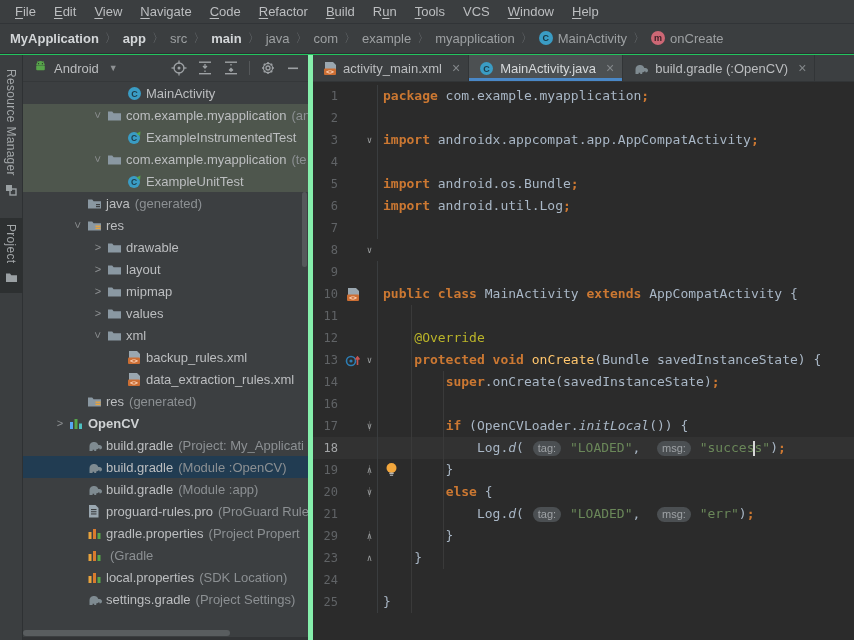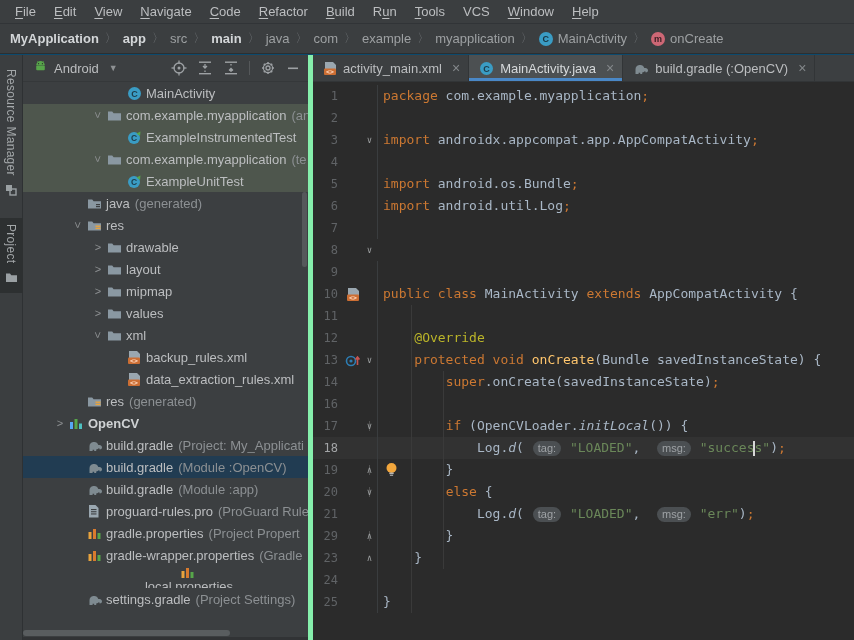--- a/index.html
+++ b/index.html
@@ -1,29 +1,29 @@
 <!DOCTYPE html>
 <html><head>
 <meta charset="utf-8">
 <style>
   * { margin:0; padding:0; box-sizing:border-box; }
   html,body { width:854px; height:640px; overflow:hidden; background:#2b2b2b;
     font-family:"Liberation Sans", sans-serif; -webkit-font-smoothing:antialiased; }
-  #app { position:relative; width:854px; height:640px; background:#0c4a6e; }
+  #app { position:relative; width:854px; height:640px; background:#22c55e; }
 
   
   #menu-bar { height:24px; background:#3b3e40; display:flex; align-items:center;
     padding-left:6px; border-bottom:1px solid #313437; }
   .menu-item { color:#bcbec0; font-size:13px; padding:0 9px; height:24px; line-height:24px; cursor:default; }
   .menu-item u { text-decoration:underline; text-underline-offset:2px; }
 
   
   #breadcrumb { height:30px; background:#3b3e40; display:flex; align-items:center;
     padding-left:10px; border-bottom:1px solid #2c2f31; }
-  .crumb { color:#9da0a2; font-size:13px; display:flex; align-items:flex-end; gap:5px; }
+  .crumb { color:#9da0a2; font-size:13px; display:flex; align-items:flex-start; gap:5px; }
   .crumb.bold { color:#d3d6d8; font-weight:bold; }
   .crumb-sep { color:#6e7275; font-size:12px; margin:0 6px; }
   .mini-badge { width:14px; height:14px; border-radius:50%; display:inline-flex;
     align-items:center; justify-content:center; font-size:9px; font-weight:bold; }
   .badge-class { background:#3a9cc4; color:#17333f; }
   .badge-method { background:#cd6775; color:#3c2026; }
 
   
   #main { position:absolute; top:55px; left:0; right:0; bottom:0; display:flex; }
 
@@ -79,21 +79,21 @@
   .cline { height:22px; display:flex; align-items:center; position:relative; }
   .cline.current { background:#323232; }
   .lnum { width:30px; flex:none; text-align:right; padding-right:5px; color:#606366; font-size:12px;
     font-family:"DejaVu Sans Mono", monospace; }
   .cline.current .lnum { color:#a4a6a8; }
   .gicon { width:19px; flex:none; display:flex; justify-content:center; align-items:center; }
   .gfold { width:15px; flex:none; text-align:center; color:#9b9e9f; font-size:9px; position:relative; }
   .gfold.fline::before { content:""; position:absolute; left:7px; top:0; bottom:0; width:1px; background:#515151; }
   .gfold .fmark { position:relative; z-index:1; background:inherit; }
   .codetext { flex:1; padding-left:5px; white-space:pre; border-left:1px solid #3a3d3f; height:22px; line-height:22px; }
-  .seg-k { color:#cc7832; } .seg-p { color:#a9b7c6; } .seg-s { color:#6a8759; }
+  .seg-k { color:#cc7832;font-weight:bold; } .seg-p { color:#a9b7c6; } .seg-s { color:#6a8759; }
   .seg-an { color:#bbb529; } .seg-md { color:#ffc66d; }
   .seg-sm { color:#a9b7c6; font-style:italic; }
   .seg-sf { color:#9876aa; font-style:italic; }
   .seg-h { display:inline-block; background:#4b4f52; color:#9fa3a6; border-radius:8px;
     padding:0 5px; font-family:"Liberation Sans", sans-serif; font-size:11px; line-height:15px;
     vertical-align:middle; margin:0 1px; }
   .caret { display:inline-block; width:2px; height:15px; background:#d8d8d8; vertical-align:middle; margin:0 -1px; }
   .indent-guide { position:absolute; width:1px; background:#3a3a3a; }
   #bulb { position:absolute; z-index:2; }
 </style>
@@ -464,24 +464,23 @@
           </div>
           <div class="trow" style="padding-left: 46px;">
             <span class="tchevron"></span>
             <span class="ticon">
               <svg width="14" height="13" viewBox="0 0 14 13">
                 <rect x="1.5" y="5" width="3" height="7" fill="#e8a33d"></rect>
                 <rect x="6" y="2" width="3" height="10" fill="#d87b2e"></rect>
                 <rect x="10.5" y="6" width="3" height="6" fill="#57a64a"></rect>
               </svg>
             </span>
-            <span class="tlabel">gradle-wrapper.properties</span>
             <span class="tsuffix">(Gradle</span>
           </div>
-          <div class="trow" style="padding-left: 46px; flex-direction: column;">
+          <div class="trow" style="padding-left: 46px;">
             <span class="tchevron"></span>
             <span class="ticon">
               <svg width="14" height="13" viewBox="0 0 14 13">
                 <rect x="1.5" y="5" width="3" height="7" fill="#e8a33d"></rect>
                 <rect x="6" y="2" width="3" height="10" fill="#d87b2e"></rect>
                 <rect x="10.5" y="6" width="3" height="6" fill="#57a64a"></rect>
               </svg>
             </span>
             <span class="tlabel">local.properties</span>
             <span class="tsuffix">(SDK Location)</span>

